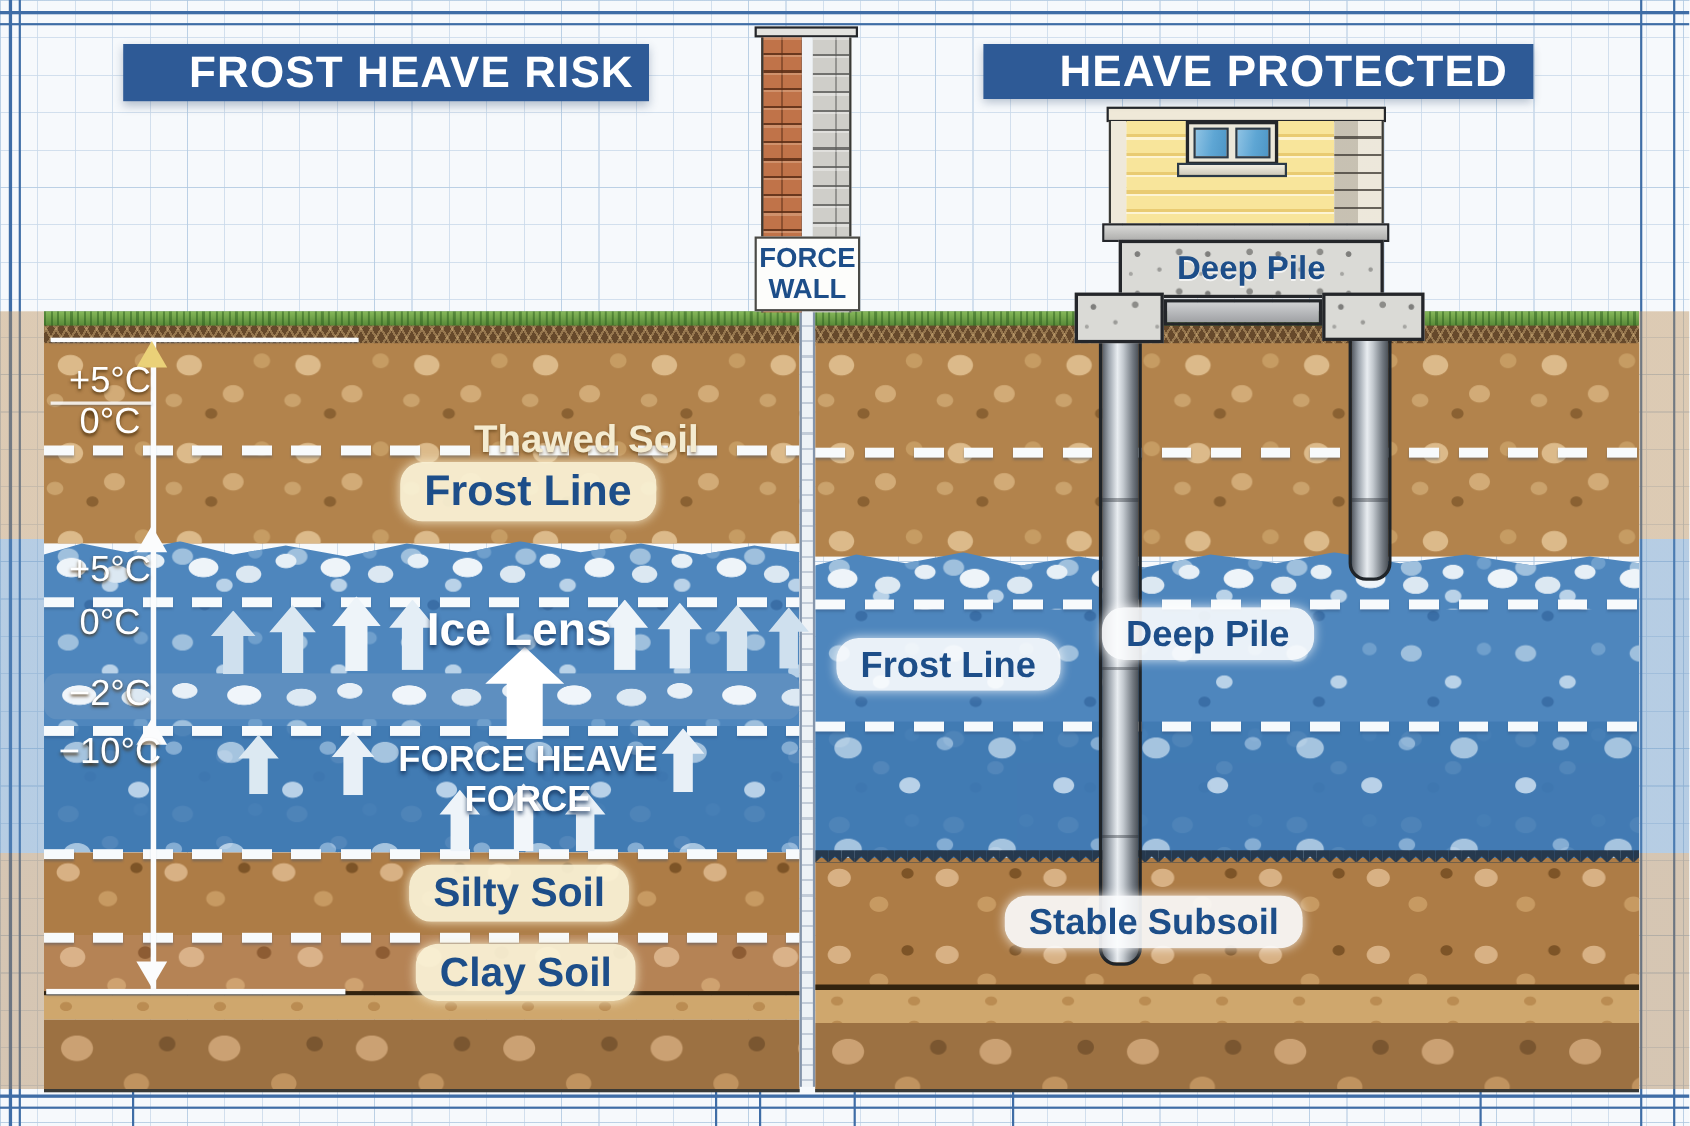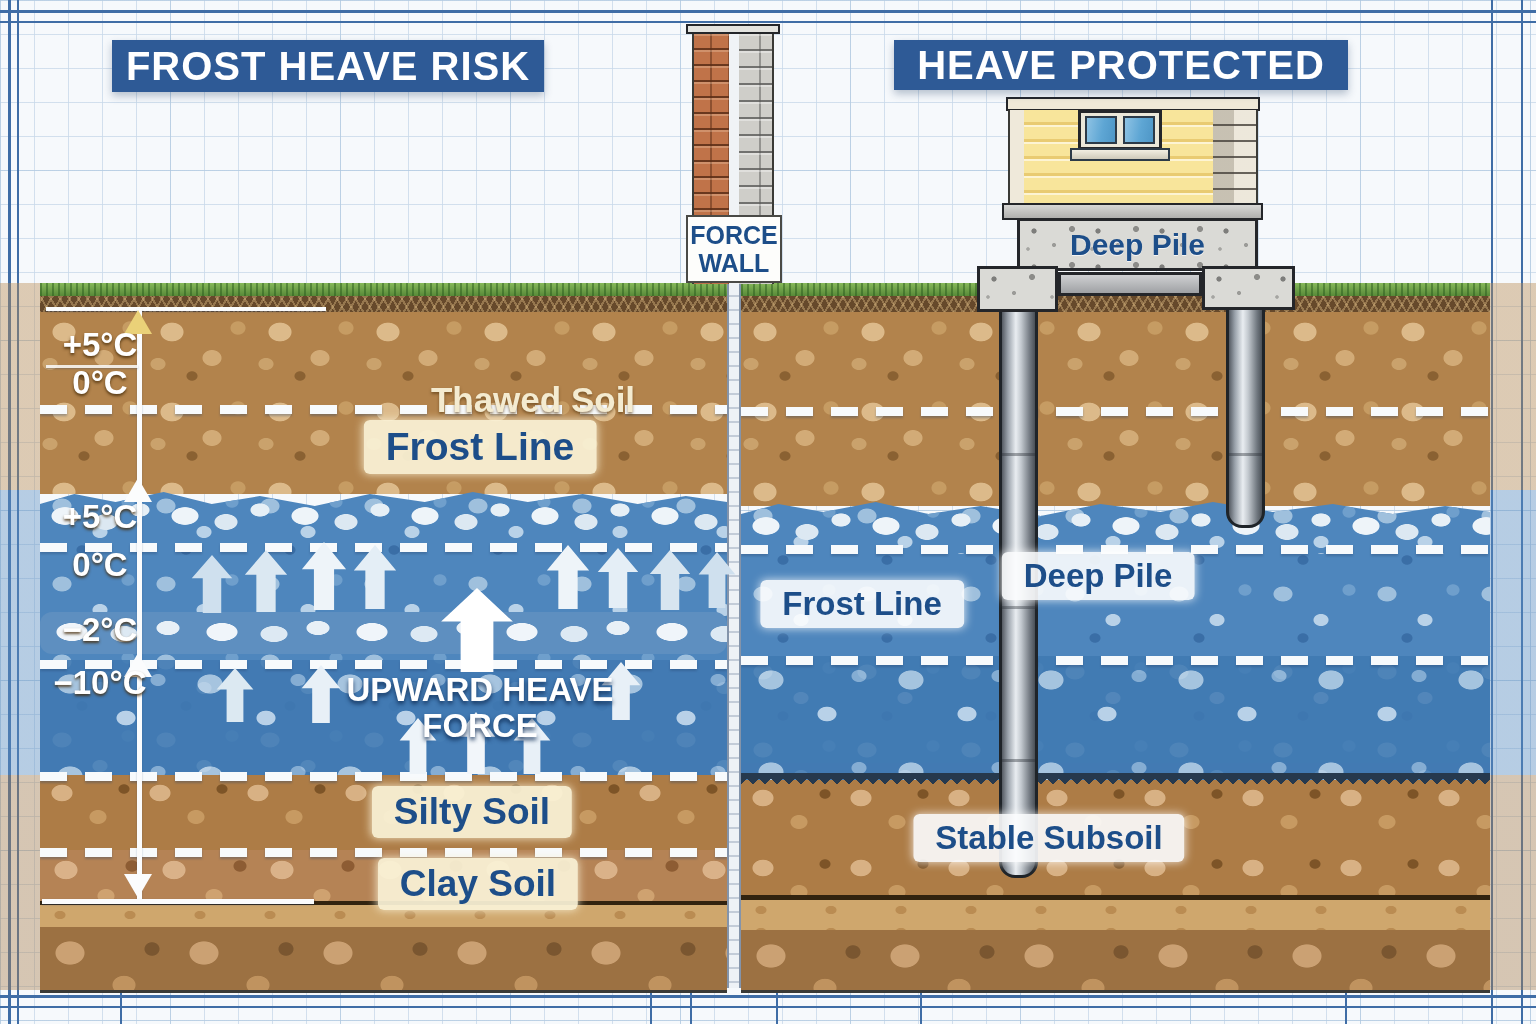--- a/index.html
+++ b/index.html
@@ -9,27 +9,27 @@
     background-image:
       repeating-linear-gradient(90deg, rgba(169,196,222,.55) 0 1px, transparent 1px 170px),
       repeating-linear-gradient(180deg, rgba(169,196,222,.55) 0 1px, transparent 1px 170px),
       repeating-linear-gradient(90deg, rgba(201,217,234,.8) 0 1px, transparent 1px 34px),
       repeating-linear-gradient(180deg, rgba(201,217,234,.8) 0 1px, transparent 1px 34px);}
   .abs{position:absolute;}
   .accent{position:absolute;background:#3f6da6;z-index:0;}
   
   .banner{position:absolute;display:flex;align-items:center;justify-content:center;
     background:#2e5a96;color:#fff;font-weight:bold;font-size:40px;letter-spacing:1px;
-    box-shadow:0 4px 8px rgba(30,60,100,.3);z-index:6;}
-  .pill{position:absolute;transform:translateX(-50%);padding:5px 22px;border-radius:6px;
+    box-shadow:0 4px 8px rgba(30,60,100,.3);z-index:6;padding-left:46px;}
+  .pill{position:absolute;transform:translateX(-50%);padding:5px 22px;border-radius:20px;
     font-weight:bold;color:#1d4e89;white-space:nowrap;z-index:6;}
   .pill.cream{background:rgba(250,242,214,.93);box-shadow:0 0 10px rgba(250,242,214,.9);}
   .pill.white{background:rgba(252,253,254,.9);box-shadow:0 0 10px rgba(255,255,255,.8);}
   .soil-text{position:absolute;transform:translateX(-50%);font-weight:bold;white-space:nowrap;z-index:6;}
-  .temp{position:absolute;left:40px;width:120px;text-align:center;font-weight:bold;font-size:33px;
+  .temp{position:absolute;left:40px;width:120px;text-align:center;font-weight:normal;font-size:33px;
     color:#fff;text-shadow:0 2px 3px rgba(70,45,10,.85);z-index:6;}
   
   .tex-grass{background-color:#61953f;background-image:
     repeating-linear-gradient(90deg, rgba(34,84,24,.45) 0 2px, transparent 2px 6px),
     linear-gradient(180deg,#86b85a 0%,#4d7f30 100%);border-bottom:2px solid rgba(40,60,20,.6);}
   .tex-hatch{background-color:#66492b;background-image:
     repeating-linear-gradient(60deg, rgba(222,188,132,.4) 0 2px, transparent 2px 8px),
     repeating-linear-gradient(-60deg, rgba(222,188,132,.4) 0 2px, transparent 2px 8px);}
   .tex-topsoil{background-color:#b2834c;background-image:
     radial-gradient(ellipse 16px 13px at 24px 20px,#dcba8a 0 11px,transparent 12px),
@@ -252,22 +252,23 @@
   <div class="arrow-up" style="left:438px;top:588px;width:78px;height:84px;background:#ffffff;filter:drop-shadow(3px 3px 2px rgba(20,50,90,.55));z-index:4;"></div>
   <div class="arrow-up" style="left:215px;top:668px;width:40px;height:54px;background:#dce9f2;"></div>
   <div class="arrow-up" style="left:300px;top:665px;width:42px;height:58px;background:#e8f0f7;"></div>
   <div class="arrow-up" style="left:600px;top:662px;width:42px;height:58px;background:#e8f0f7;"></div>
   <div class="arrow-up" style="left:398px;top:718px;width:40px;height:56px;background:#eef4f9;"></div>
   <div class="arrow-up" style="left:455px;top:712px;width:42px;height:62px;background:#f2f6fa;"></div>
   <div class="arrow-up" style="left:512px;top:718px;width:40px;height:56px;background:#e8f0f7;"></div>
 
   <div class="soil-text" style="left:533px;top:336px;font-size:35px;color:#f4ebd0;text-shadow:0 2px 3px rgba(90,60,20,.65);margin-top:44px;">Thawed Soil</div>
   <div class="pill cream" style="left:480px;top:420px;font-size:39px;">Frost Line</div>
+  <div class="soil-text" style="left:472px;top:548px;font-size:42px;color:#fff;text-shadow:0 3px 4px rgba(15,45,85,.8);">Ice Lens</div>
   <div class="soil-text" style="left:480px;top:672px;font-size:33px;color:#fff;line-height:1.08;text-align:center;text-shadow:0 3px 4px rgba(15,45,85,.85);">
-    <div>UPWARD HEAVE</div>
+    <div>FORCE HEAVE</div>
     <div>FORCE</div>
   </div>
   <div class="pill cream" style="left:472px;top:786px;font-size:37px;">Silty Soil</div>
   <div class="pill cream" style="left:478px;top:858px;font-size:37px;">Clay Soil</div>
   <div class="pill white" style="left:862px;top:580px;font-size:33px;">Frost Line</div>
   <div class="pill white" style="left:1098px;top:552px;font-size:33px;">Deep Pile</div>
   <div class="pill white" style="left:1049px;top:814px;font-size:33px;">Stable Subsoil</div>
 
 </div>
 

